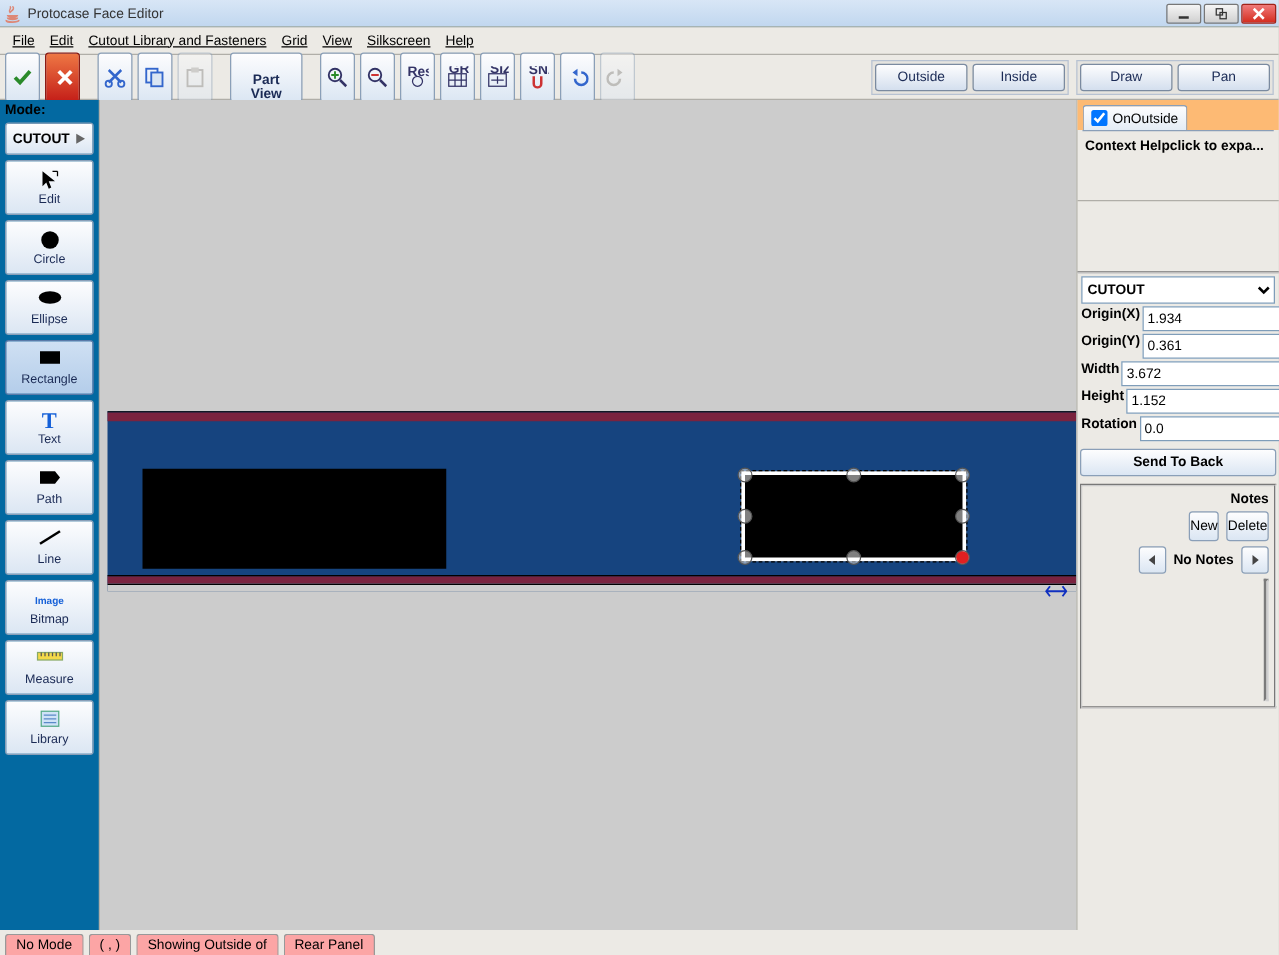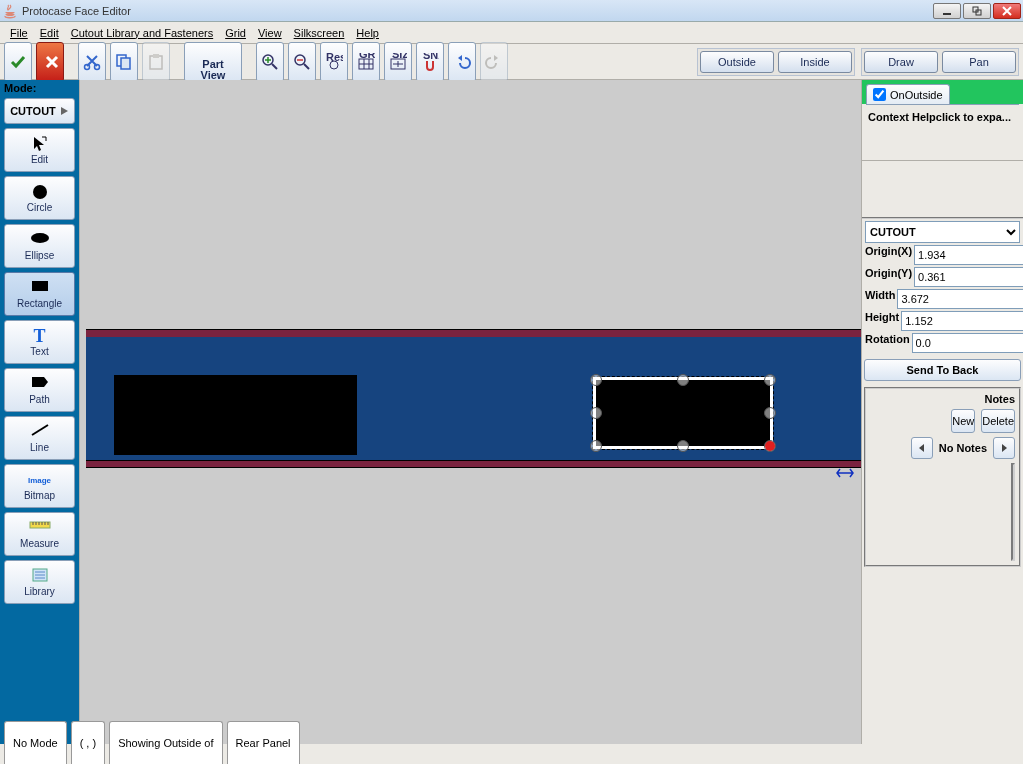--- a/index.html
+++ b/index.html
@@ -54,21 +54,21 @@
 .panel-face .edge-bot { position:absolute; bottom:12px; left:0; right:0; height:1px; background:#000;}
 .panel-face .edge-bot2 { position:absolute; bottom:0; left:0; right:0; height:6px; background:#ccc; border-top:1px solid #000;}
 .cutout1 { position:absolute; left:34px; top:295px; width:243px; height:80px; background:#000;}
 .cutout-sel { position:absolute; left:513px; top:297px; width:180px; height:72px; background:#000; border:3px solid #fff; outline:1px dashed #000; outline-offset:0;}
 .sel-handle { position:absolute; width:12px; height:12px; border:1px solid #555; border-radius:50%; background:rgba(255,255,255,0.5);}
 .sel-dot { position:absolute; width:10px; height:10px; border-radius:50%; background:#e02020; right:-5px; bottom:-5px;}
 .dim-arrow { position:absolute; color:#1030c0; font-size:14px;}
 
 
 .rightpanel { width:162px; background:#eceae5; border-left:1px solid #b0aea8; display:flex; flex-direction:column;}
-.tabrow { display:flex; background:#22c55e; padding:4px 4px 0 4px;}
+.tabrow { display:flex; background:#fdba74; padding:4px 4px 0 4px;}
 .tab { border:1px solid #8a9fb8; border-bottom:none; border-radius:3px 3px 0 0; padding:3px 6px; background:linear-gradient(to bottom,#fdfdfe,#e4ecf5); display:flex; align-items:center; gap:4px; cursor:pointer;}
 .tab input { margin:0;}
 .tabline { height:1px; background:#8a9fb8; margin:0 4px;}
 .contexthelp { padding:6px; font-weight:bold; height:56px; border-bottom:1px solid #b0aea8; overflow:hidden;}
 .spacer-r { flex:0 0 56px; }
 .proppanel { border-top:2px groove #ccc; padding:2px 3px; display:flex; flex-direction:column; gap:2px;}
 .proprow { display:flex; align-items:flex-start; gap:2px;}
 .proprow label { width:52px; font-weight:bold; white-space:nowrap;}
 .proprow input, .proprow select { flex:1; height:20px; border:1px solid #7f9db9; background:#fff; padding:0 3px; font-size:11px;}
 select.full { width:100%; height:22px; border:1px solid #7f9db9; background:#fff; font-weight:bold;}
@@ -79,21 +79,21 @@
 .notesbtns .nb { flex:1; height:24px; border:1px solid #8a9fb8; border-radius:3px; background:linear-gradient(to bottom,#fdfdfe,#dbe6f3); display:flex; align-items:center; justify-content:center; cursor:pointer;}
 .notesnav { display:flex; align-items:center; justify-content:center; gap:6px;}
 .arrowbtn { width:22px; height:22px; border:1px solid #8a9fb8; border-radius:3px; background:linear-gradient(to bottom,#fdfdfe,#dbe6f3); display:flex; align-items:center; justify-content:center; cursor:pointer;}
 .notesarea { height:98px; background:#fff; border:2px inset #cfcfcf; overflow:auto;}
 .notesarea::-webkit-scrollbar { width:16px;}
 .notesarea::-webkit-scrollbar-track { background:#e8e8e8;}
 .notesarea::-webkit-scrollbar-thumb { background:#c4d3e7; border:1px solid #8a9fb8;}
 
 
 .statusbar { position:absolute; bottom:0; left:0; right:0; height:20px; background:#eceae5; display:flex; align-items:flex-end; padding:0 4px; gap:4px;}
-.stab { border:1px solid #999; border-bottom:none; border-radius:3px 3px 0 0; padding:15px 8px; background:#ffffff; cursor:pointer;}
+.stab { border:1px solid #999; border-bottom:none; border-radius:3px 3px 0 0; padding:2px 8px; background:#fca5a5; cursor:pointer;}
 </style>
 </head>
 <body>
 
 <div class="titlebar">
   <span class="java-icon">
     <svg viewBox="0 0 16 16">
         <path d="M6 2c2 2-2 3 0 5 2-2 4-3 2-5M4 9c0 1 8 1 8 0 0 2-8 2-8 0M4 11c0 1 8 1 8 0 0 2-8 2-8 0M3 13c0 2 10 2 10 0 1 2-11 3-10 0" fill="none" stroke="#d87" stroke-width="1.2"></path>
       </svg>
   </span>

